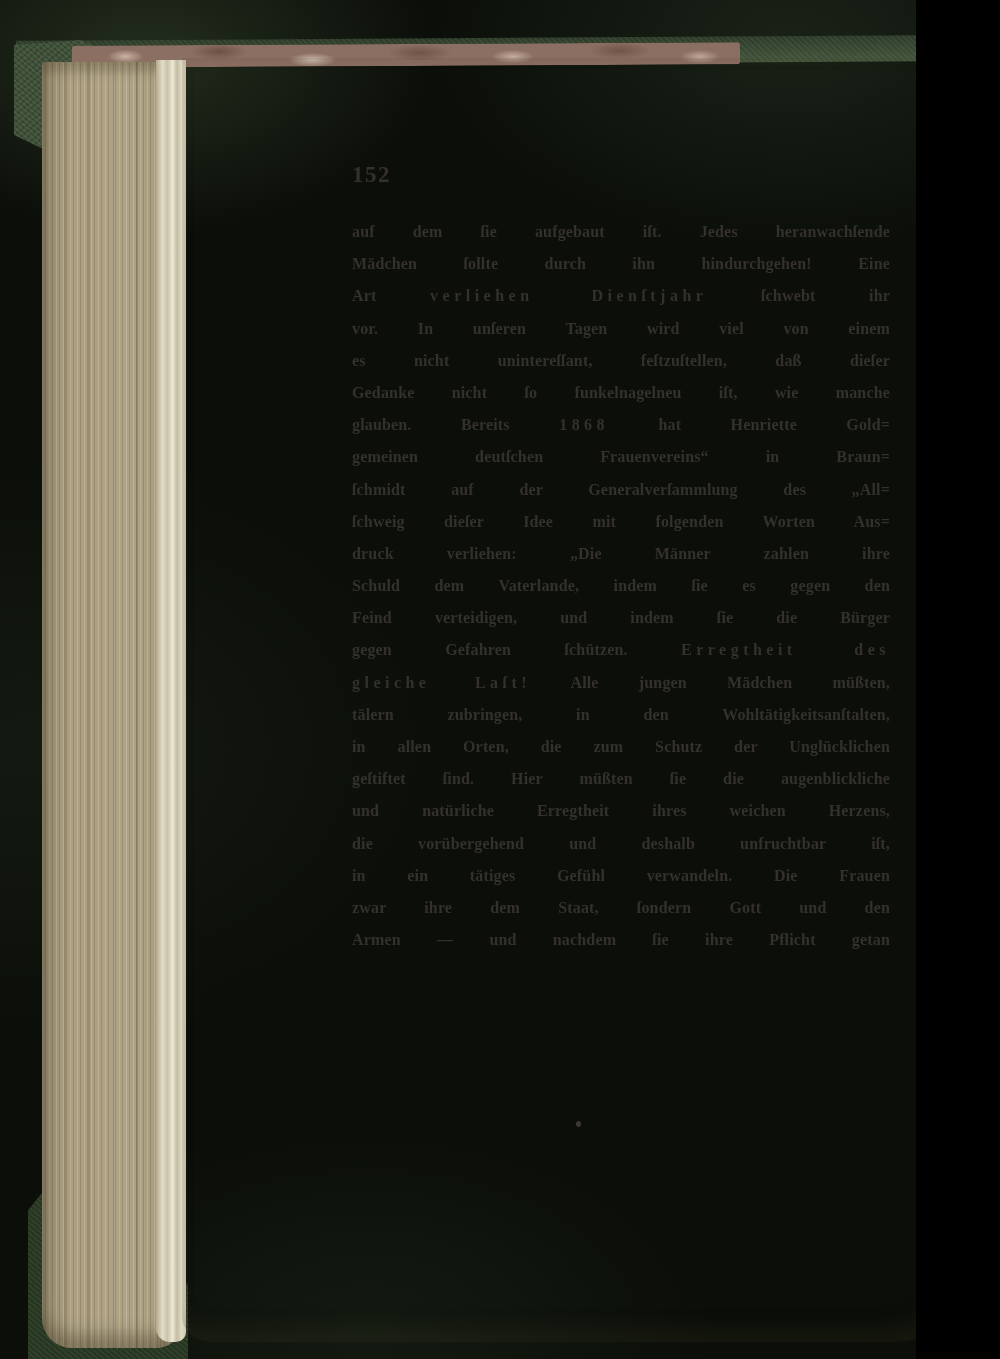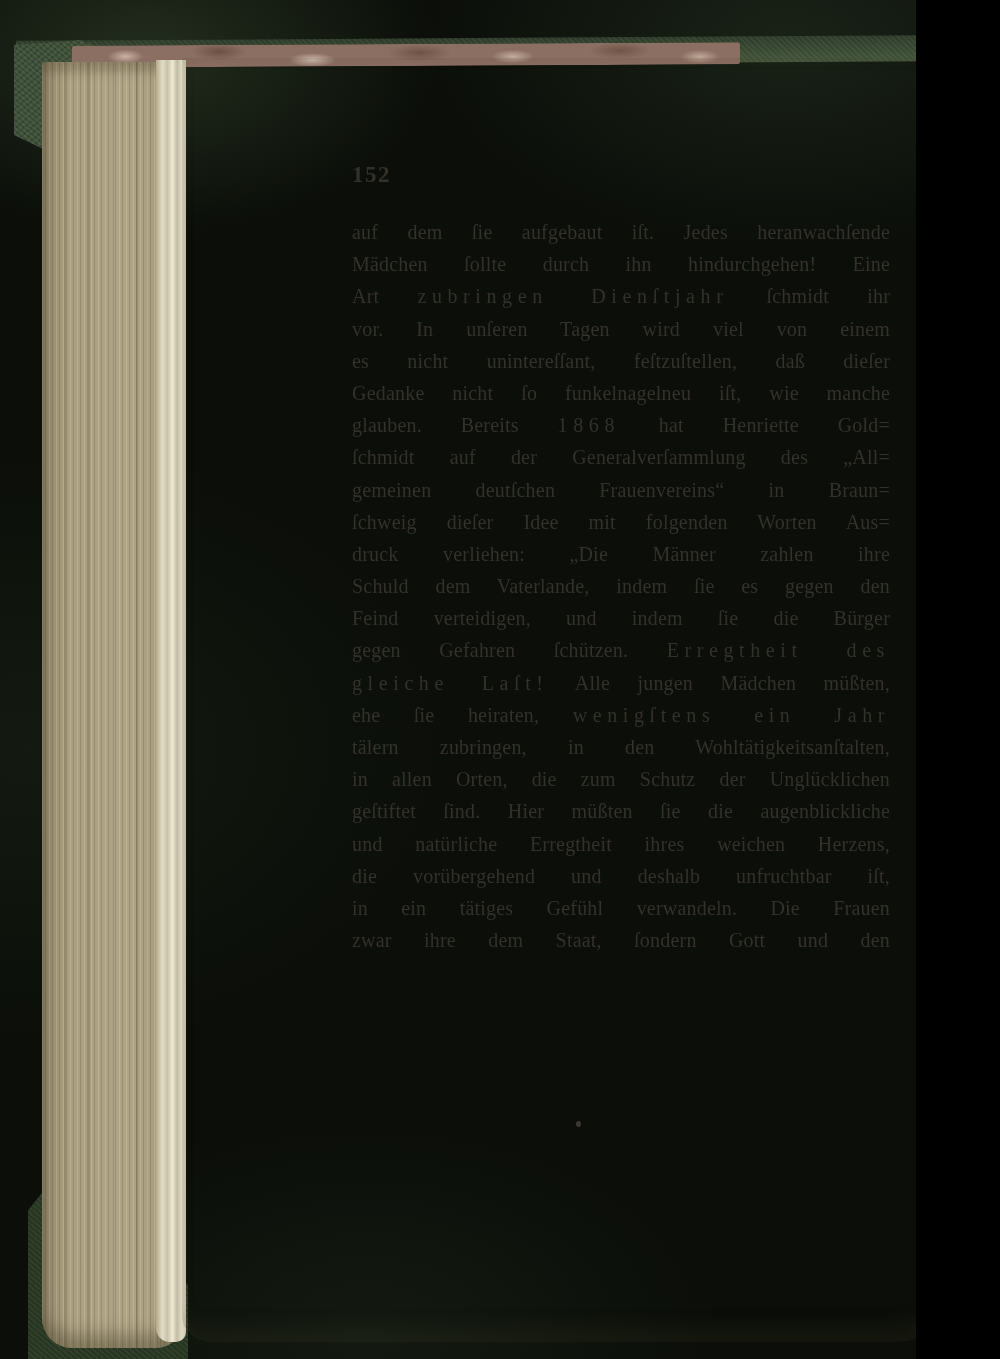--- a/index.html
+++ b/index.html
@@ -111,21 +111,21 @@
     box-shadow:inset -10px -12px 22px rgba(70,62,40,.22), inset 4px 4px 10px rgba(70,62,40,.10);
   }
   .page-number{
     position:absolute;left:170px;top:104px;
     font-size:23px;font-weight:bold;letter-spacing:1.5px;color:var(--ink);
   }
   .text-block{
     position:absolute;left:170px;top:158px;width:538px;color:var(--ink);
   }
   .line{
-    font-size:20px;font-weight:normal;line-height:32.2px;
+    font-size:16px;font-weight:bold;line-height:32.2px;
     text-align:justify;text-align-last:justify;
     white-space:normal;overflow:hidden;height:32.2px;
     letter-spacing:.01em;
   }
   .line .sp{letter-spacing:.28em;}
   .ink-dot{
     position:absolute;left:394px;top:1063px;width:5px;height:6px;border-radius:50%;
     background:#44403a;opacity:.85;
   }
   
@@ -152,40 +152,40 @@
   <div class="marble-top"></div>
   <div class="marble-left"></div>
   <div class="page-stack"></div>
   <div class="page-transition"></div>
 
   <div class="page-main">
     <div class="page-number">152</div>
     <div class="text-block">
         <div class="line"><span>auf dem ſie aufgebaut iſt. Jedes heranwachſende</span></div>
         <div class="line"><span>Mädchen ſollte durch ihn hindurchgehen! Eine</span></div>
-        <div class="line"><span>Art </span><span class="sp">zubringen Dienſtjahr</span><span> ſchmidt ihr</span></div>
+        <div class="line"><span>Art </span><span class="sp">verliehen Dienſtjahr</span><span> ſchwebt ihr</span></div>
         <div class="line"><span>vor. In unſeren Tagen wird viel von einem</span></div>
         <div class="line"><span>es nicht unintereſſant, feſtzuſtellen, daß dieſer</span></div>
         <div class="line"><span>Gedanke nicht ſo funkelnagelneu iſt, wie manche</span></div>
         <div class="line"><span>glauben. Bereits </span><span class="sp">1868</span><span> hat Henriette Gold=</span></div>
+        <div class="line"><span>gemeinen deutſchen Frauenvereins“ in Braun=</span></div>
         <div class="line"><span>ſchmidt auf der Generalverſammlung des „All=</span></div>
-        <div class="line"><span>gemeinen deutſchen Frauenvereins“ in Braun=</span></div>
         <div class="line"><span>ſchweig dieſer Idee mit folgenden Worten Aus=</span></div>
         <div class="line"><span>druck verliehen: „Die Männer zahlen ihre</span></div>
         <div class="line"><span>Schuld dem Vaterlande, indem ſie es gegen den</span></div>
         <div class="line"><span>Feind verteidigen, und indem ſie die Bürger</span></div>
         <div class="line"><span>gegen Gefahren ſchützen. </span><span class="sp">Erregtheit des</span></div>
         <div class="line"><span class="sp">gleiche Laſt!</span><span> Alle jungen Mädchen müßten,</span></div>
-        <div class="line"><span>ehe ſie heiraten, </span><span class="sp">wenigſtens ein Jahr</span></div>
         <div class="line"><span>tälern zubringen, in den Wohltätigkeitsanſtalten,</span></div>
         <div class="line"><span>in allen Orten, die zum Schutz der Unglücklichen</span></div>
         <div class="line"><span>geſtiftet ſind. Hier müßten ſie die augenblickliche</span></div>
         <div class="line"><span>und natürliche Erregtheit ihres weichen Herzens,</span></div>
         <div class="line"><span>die vorübergehend und deshalb unfruchtbar iſt,</span></div>
         <div class="line"><span>in ein tätiges Gefühl verwandeln. Die Frauen</span></div>
         <div class="line"><span>zwar ihre dem Staat, ſondern Gott und den</span></div>
+        <div class="line"><span>Armen — und nachdem ſie ihre Pflicht getan</span></div>
       </div>
     <div class="ink-dot"></div>
   </div>
 
   <div class="gutter"></div>
   <div class="page-right"></div>
 </div>
 
 </body></html>

